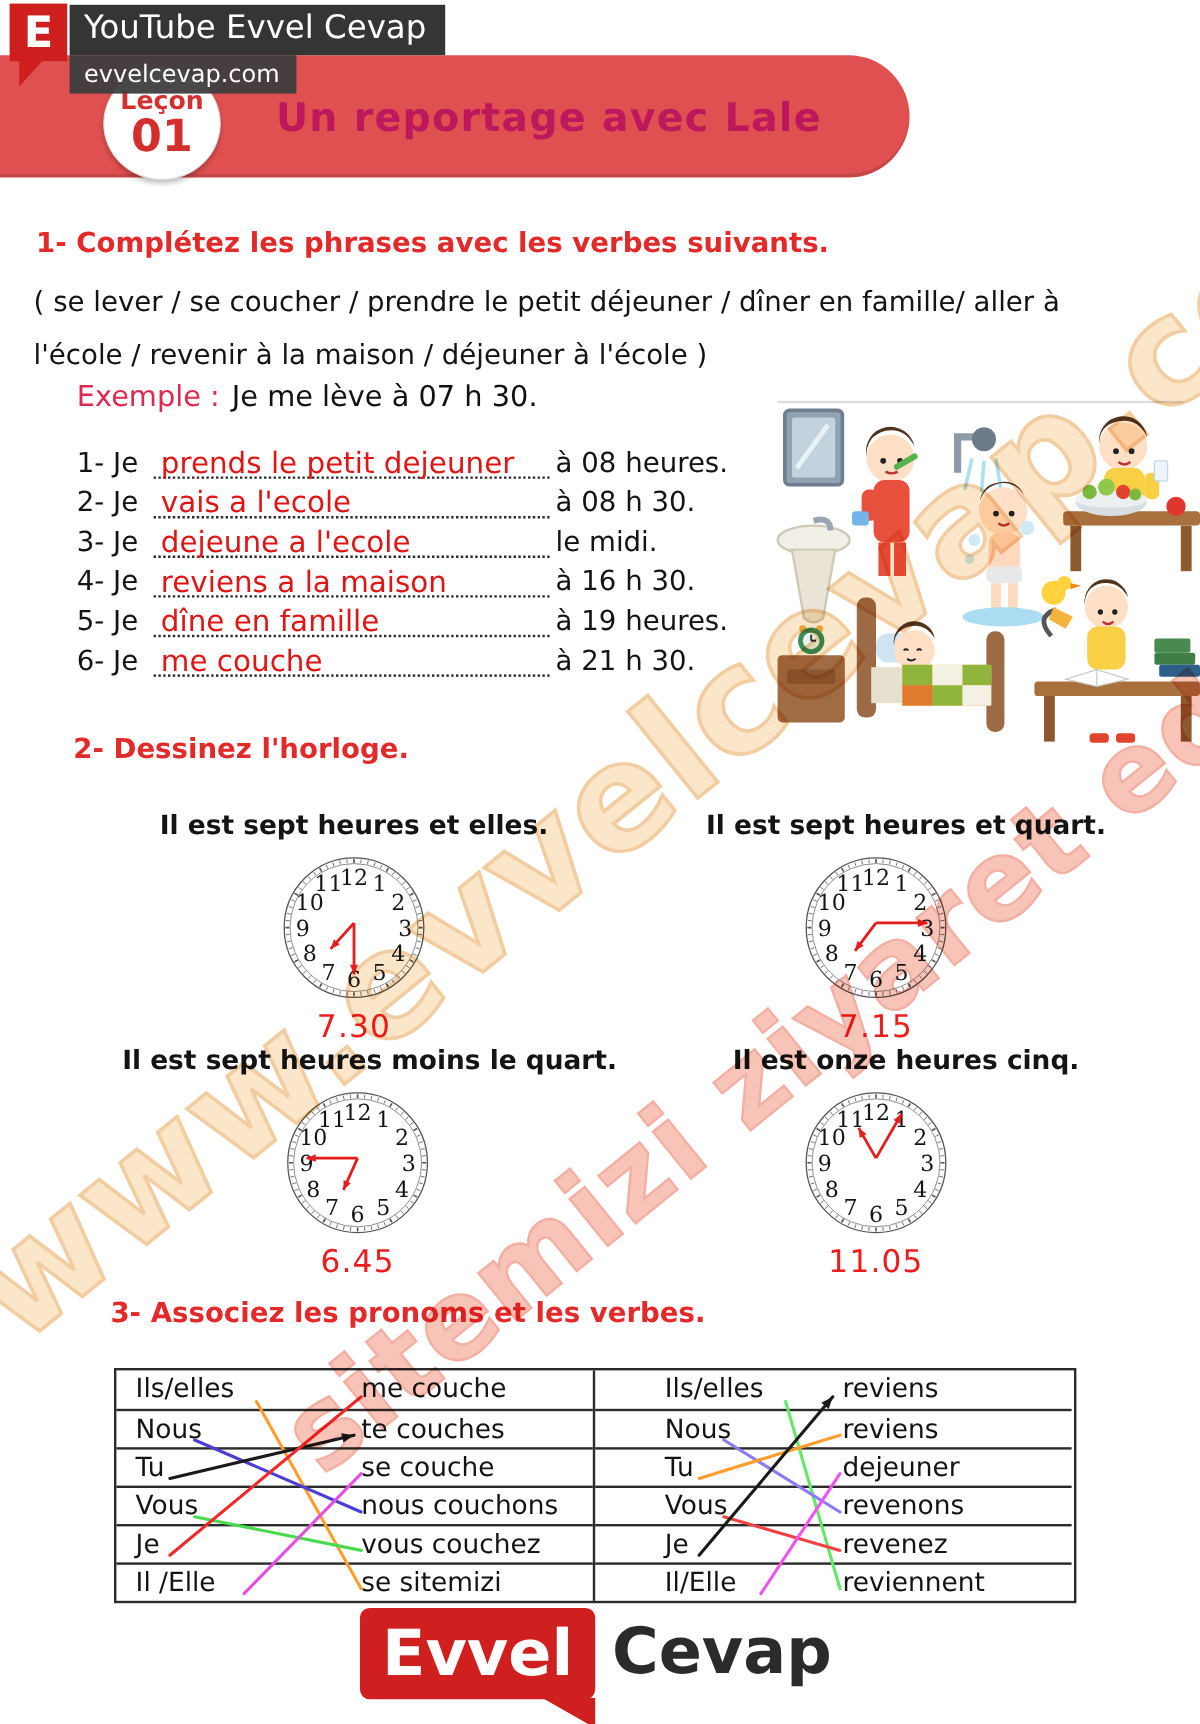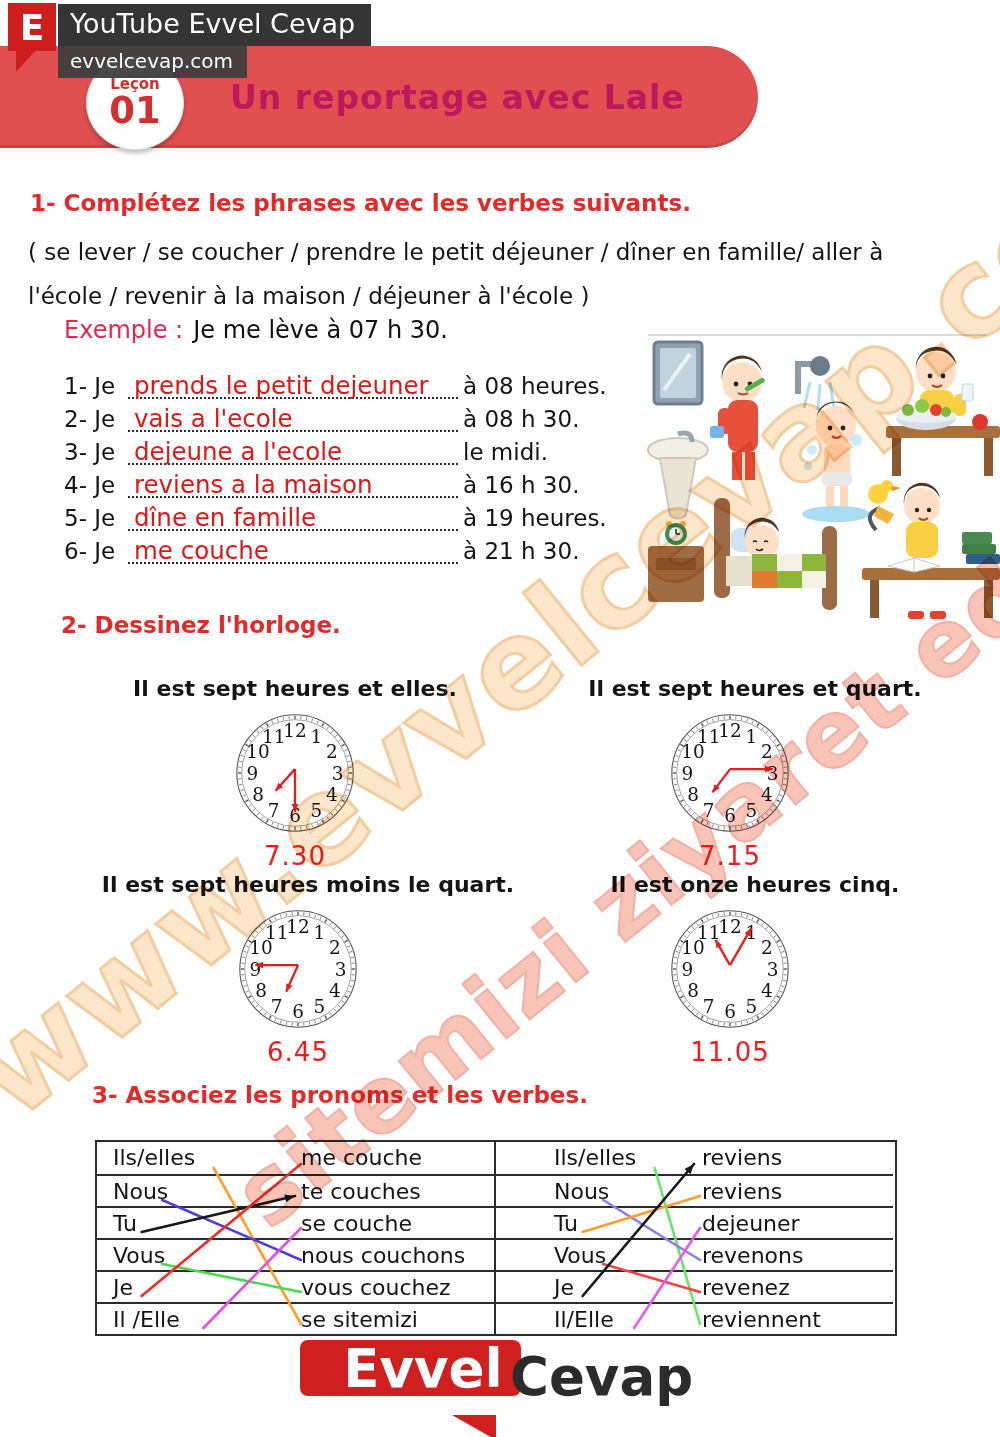--- a/index.html
+++ b/index.html
@@ -14,21 +14,21 @@
           font-size:27px;padding:4px 16px 7px 12px;z-index:6;white-space:nowrap;}
   .site-bar{position:absolute;left:58px;top:46px;background:rgba(62,62,62,.95);color:#fff;
           font-size:20px;padding:3px 14px 5px 12px;z-index:6;white-space:nowrap;}
 
   
   .banner{position:absolute;left:0;top:46px;width:758px;height:102px;background:#e15050;
           border-radius:0 54px 54px 0;box-shadow:inset 0 -3px 0 rgba(0,0,0,.12);z-index:2;}
   .lesson-circle{position:absolute;left:86px;top:56px;width:96px;height:92px;border-radius:50%;
           background:#fff;border:1px solid #ddd;box-shadow:0 3px 4px rgba(0,0,0,.25);z-index:3;
           display:flex;flex-direction:column;align-items:center;justify-content:center;}
-  .lesson-label{color:#d42f2f;font-weight:bold;font-size:15px;line-height:1;}
+  .lesson-label{color:#d42f2f;font-weight:bold;font-size:21px;line-height:1;}
   .lesson-number{color:#d42f2f;font-weight:bold;font-size:37px;line-height:1;}
   .banner-title{position:absolute;left:230px;top:78px;width:430px;text-align:left;color:#be185d;
           font-weight:bold;font-size:33px;letter-spacing:1px;z-index:3;white-space:nowrap;}
 
   
   .h-red{position:absolute;color:#e32a2a;font-weight:bold;font-size:23px;white-space:nowrap;z-index:2;}
   #ex1-heading{left:30px;top:190px;}
   .verb-bank{position:absolute;left:28px;top:231px;width:900px;font-size:23px;line-height:1.9;color:#141414;z-index:2;}
   .example-line{position:absolute;left:64px;top:316px;font-size:24px;font-weight:normal;z-index:2;white-space:nowrap;}
   .example-label{color:#e02950;margin-right:10px;}
@@ -57,22 +57,22 @@
   .half + .half{border-left:2px solid #2b2b2b;}
   .m-row{height:32px;box-sizing:border-box;position:relative;font-size:22px;color:#141414;}
   .m-row + .m-row{border-top:2px solid #2b2b2b;}
   .m-pron{position:absolute;left:16px;top:3px;white-space:nowrap;}
   .half.right .m-pron{left:58px;}
   .m-verb{position:absolute;left:204px;top:3px;white-space:nowrap;}
   .half.right .m-verb{left:206px;}
   .half svg{position:absolute;left:0;top:0;pointer-events:none;}
 
   
-  .footer-box{position:absolute;left:300px;top:1340px;width:196px;height:56px;background:#d01f1f;border-radius:8px;
-          color:#fff;font-weight:bold;font-size:53px;display:flex;align-items:center;justify-content:center;z-index:2;padding-left:25px;}
+  .footer-box{position:absolute;left:300px;top:1340px;width:196px;height:76px;background:#d01f1f;border-radius:8px;
+          color:#fff;font-weight:bold;font-size:53px;display:flex;align-items:center;justify-content:center;z-index:2;}
   .footer-tail{position:absolute;left:452px;top:1415px;width:0;height:0;border-top:25px solid #d01f1f;border-left:44px solid transparent;z-index:2;}
   .footer-word{position:absolute;left:510px;top:1346px;color:#2b2b2b;font-weight:bold;font-size:53px;z-index:2;white-space:nowrap;}
 
   
   .wm{position:absolute;white-space:nowrap;font-weight:bold;pointer-events:none;z-index:5;
       mix-blend-mode:multiply;transform-origin:0 0;}
   .wm1{left:-55px;top:1035px;transform:rotate(-39deg);font-size:122px;color:#fbe2c0;
        -webkit-text-stroke:3px #f0c491;opacity:.85;letter-spacing:2px;}
   .wm2{left:215px;top:1165px;transform:rotate(-39deg);font-size:92px;color:#f8b5a6;
        -webkit-text-stroke:2px #ef9c8f;opacity:.8;letter-spacing:2px;}

